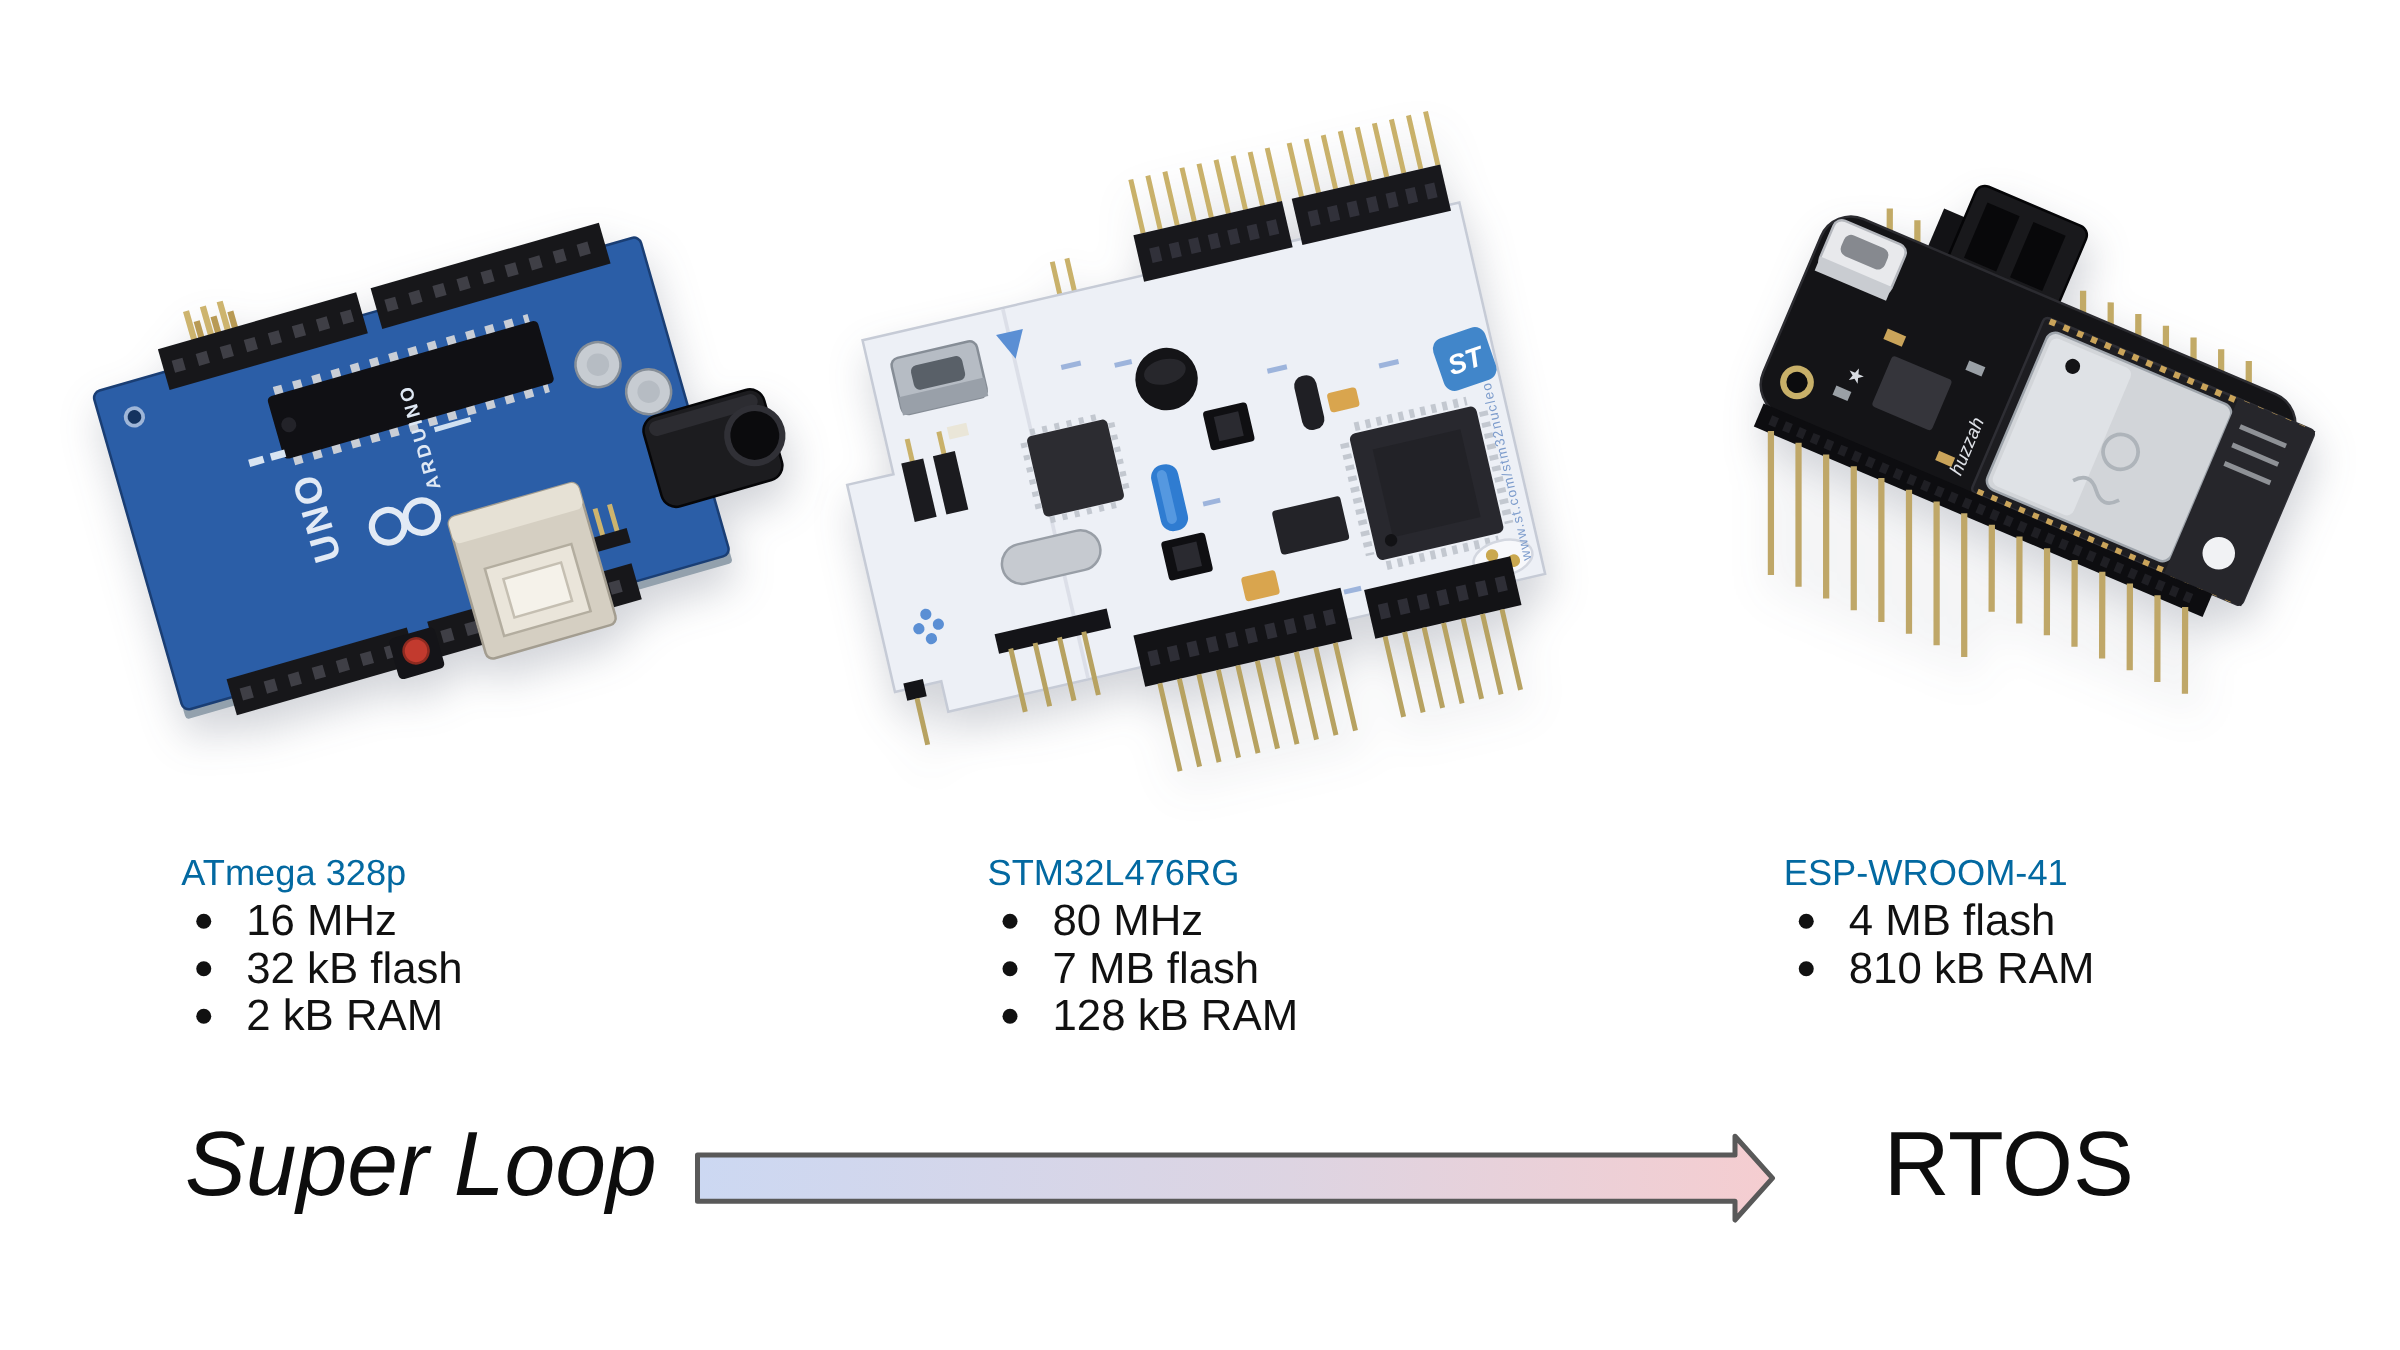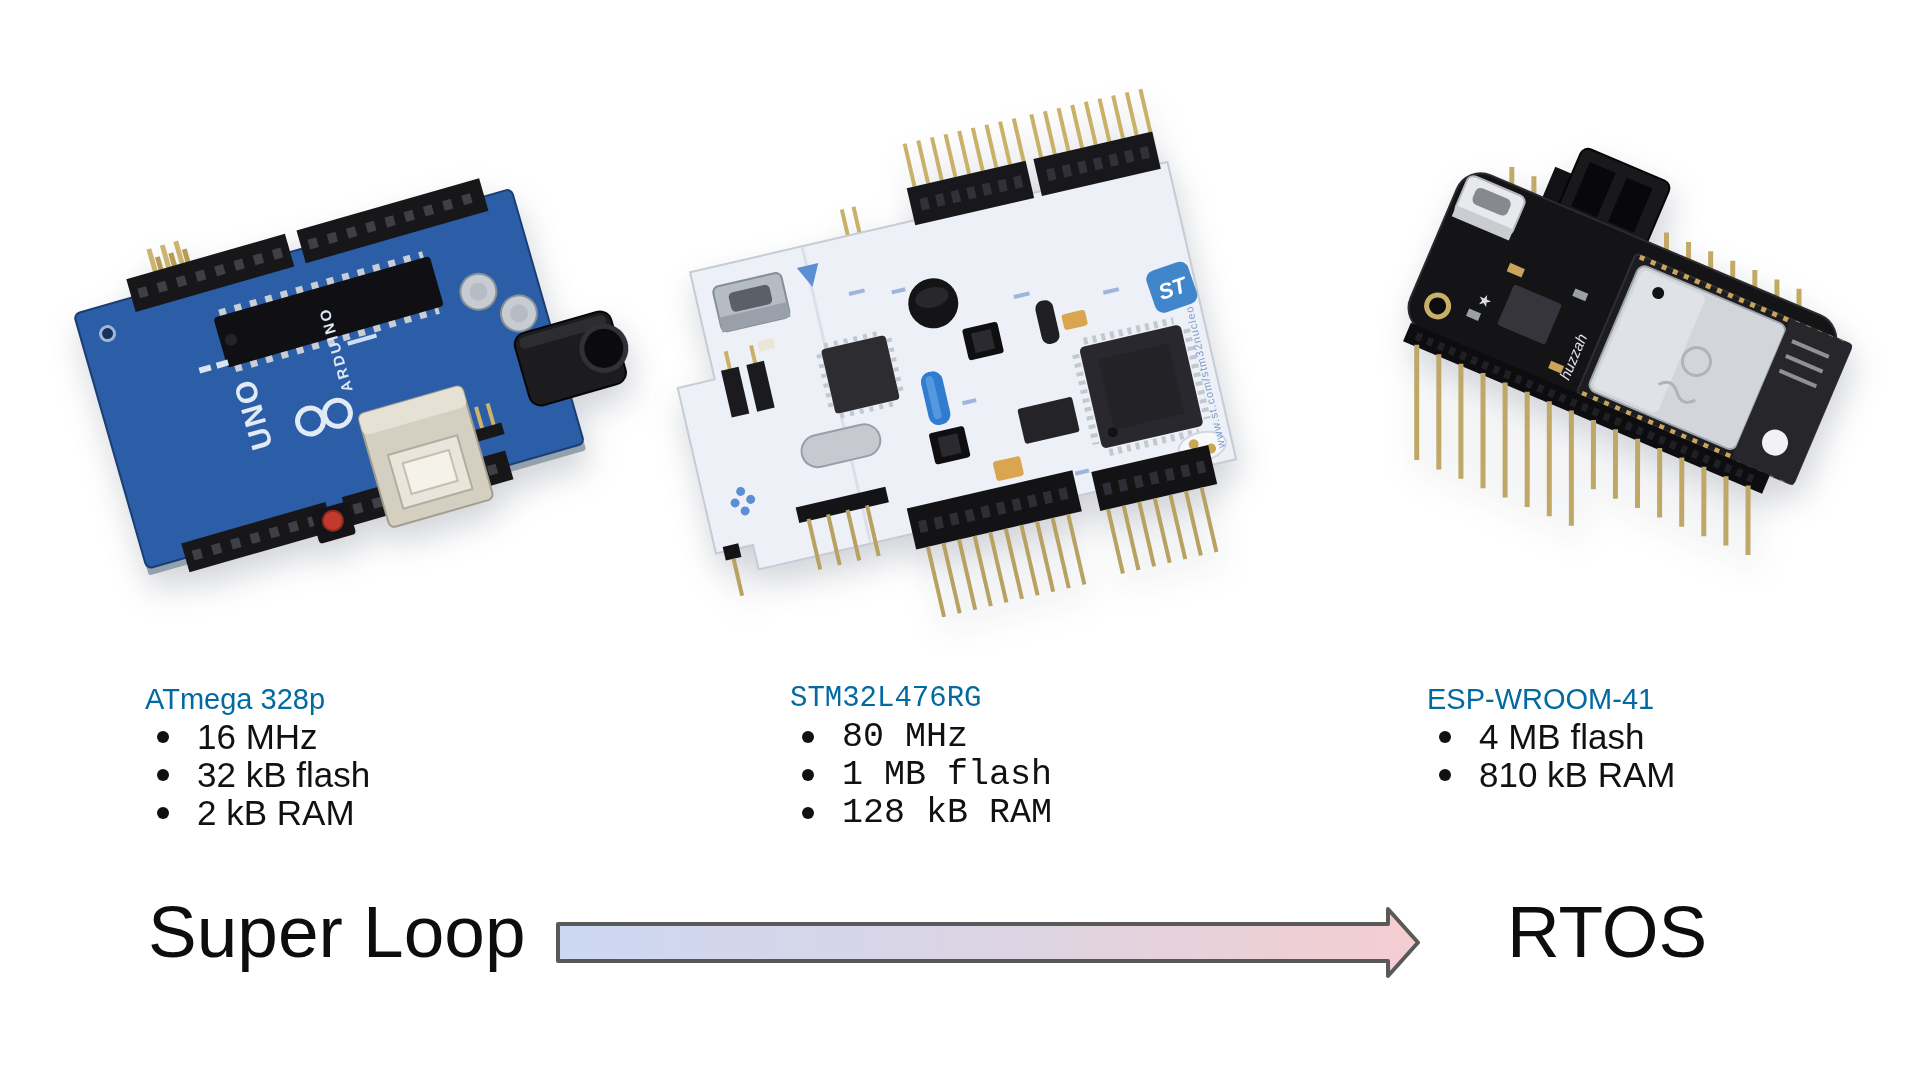--- a/index.html
+++ b/index.html
@@ -12,21 +12,21 @@
   .board-shadow{filter:drop-shadow(4px 16px 16px rgba(50,60,80,0.22));}
 
   .spec{position:absolute;}
   .spec h2{margin:0;font-size:29px;font-weight:400;line-height:38px;color:#0369a1;}
   .spec ul{list-style:none;margin:0;padding:0;}
   .spec li{position:relative;padding-left:52px;font-size:35px;line-height:38px;color:#111;}
   .spec li::before{content:"";position:absolute;left:12px;top:13px;width:12px;height:12px;
                    border-radius:50%;background:#111;}
 
   .flow-label{position:absolute;font-size:73px;line-height:74px;white-space:nowrap;color:#0d0d0d;}
-  .flow-label.left{left:148px;top:895px;}
+  .flow-label.left{left:148px;top:895px;font-style:italic;}
   .flow-label.right{left:1507px;top:895px;}
   .arrow-wrap{position:absolute;left:556px;top:905px;width:866px;height:75px;}
 </style>
 </head>
 <body>
 
 <div class="slide">
 
   <figure class="board" style="left:15px;top:100px;">
     <svg class="board-shadow" width="610" height="530" viewBox="0 0 610 530">
@@ -232,25 +232,25 @@
 
   <section class="spec" style="left:145px;top:680px;">
     <h2>ATmega 328p</h2>
     <ul>
       <li>16 MHz</li>
       <li>32 kB flash</li>
       <li>2 kB RAM</li>
     </ul>
   </section>
 
-  <section class="spec" style="left:790px;top:680px;font-family:Liberation Mono, monospace;">
+  <section class="spec" style="left:790px;top:680px;">
     <h2>STM32L476RG</h2>
     <ul>
       <li>80 MHz</li>
-      <li>1 MB flash</li>
+      <li>7 MB flash</li>
       <li>128 kB RAM</li>
     </ul>
   </section>
 
   <section class="spec" style="left:1427px;top:680px;">
     <h2>ESP-WROOM-41</h2>
     <ul>
       <li>4 MB flash</li>
       <li>810 kB RAM</li>
     </ul>

